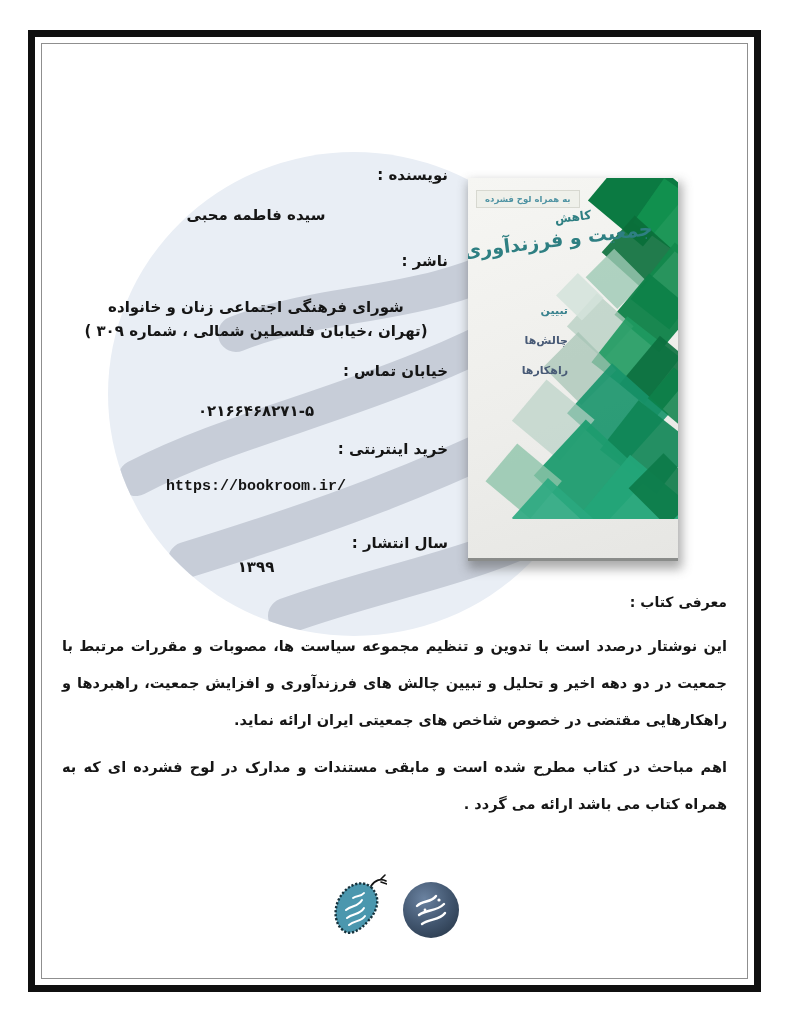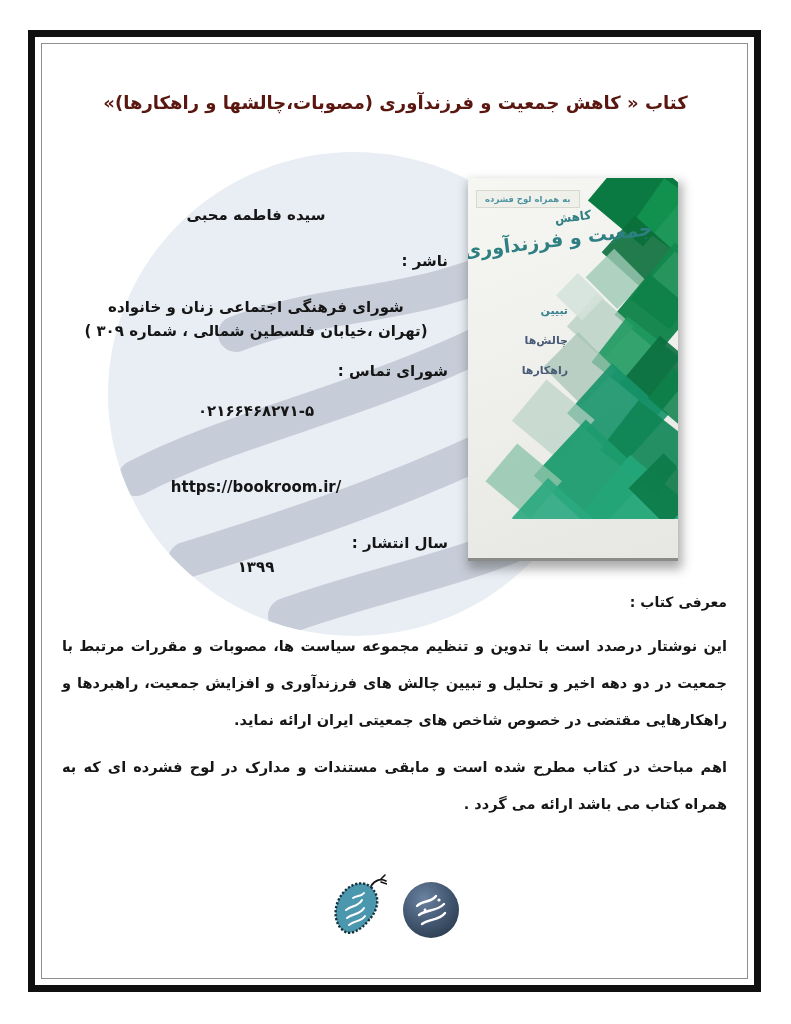--- a/index.html
+++ b/index.html
@@ -24,21 +24,21 @@
   }
 
   
   .info{position:absolute;left:64px;top:160px;width:384px;height:430px;z-index:2;direction:rtl;}
   .info .row{position:absolute;right:0;left:0;font-weight:700;font-size:15px;color:#151515;}
   .info .lbl{text-align:right;}
   .info .val{text-align:center;}
   .r1{top:6px;}  .r2{top:46px;}  .r3{top:92px;}  .r4{top:138px;} .r5{top:162px;}
   .r6{top:202px;}.r7{top:242px;} .r8{top:280px;} .r9{top:318px;} .r10{top:374px;}
   .r11{top:398px;}
-  .url-val{font-weight:400;font-size:14.5px;color:#2b2b2b;}
+  .url-val{font-weight:400;font-size:14.5px;color:#2b2b2b;font-family:Liberation Mono, monospace;}
 
   
   .cover{
     position:absolute;left:468px;top:178px;width:210px;height:380px;z-index:2;
     background:linear-gradient(160deg,#f6f6f3 0%,#eeeeeb 55%,#e6e6e3 100%);
     overflow:hidden;
     box-shadow:2px 6px 10px 2px rgba(70,70,70,.45);
     border-bottom:3px solid #8a8c8a;
   }
   .cover-mosaic{position:absolute;inset:0;}
@@ -100,29 +100,30 @@
       <rect x="428" y="448" width="14" height="12" rx="3"></rect>
       <rect x="448" y="450" width="14" height="12" rx="3"></rect>
       <ellipse cx="420" cy="300" rx="12" ry="9"></ellipse>
     </g>
   </svg>
 
   <div class="frame">
     <div class="frame-inner"></div>
   </div>
 
-  <div class="doc-title">کتاب « کاهش جمعیت و فرزندآوری (مصوبات،چالشها و راهکارها)»</div>
 
   <div class="info">
+    <div class="row lbl r1">نویسنده :</div>
     <div class="row val r2">سیده فاطمه محبی</div>
     <div class="row lbl r3">ناشر :</div>
     <div class="row val r4">شورای فرهنگی اجتماعی زنان و خانواده</div>
     <div class="row val r5">(تهران ،خیابان فلسطین شمالی ، شماره ۳۰۹ )</div>
-    <div class="row lbl r6">شورای تماس :</div>
+    <div class="row lbl r6">خیابان تماس :</div>
     <div class="row val r7" dir="ltr">۰۲۱۶۶۴۶۸۲۷۱-۵</div>
+    <div class="row lbl r8">خرید اینترنتی :</div>
     <div class="row val r9 url-val" dir="ltr">https://bookroom.ir/</div>
     <div class="row lbl r10">سال انتشار :</div>
     <div class="row val r11">۱۳۹۹</div>
   </div>
 
   <div class="cover">
     <svg class="cover-mosaic" viewBox="0 0 234 380" xmlns="http://www.w3.org/2000/svg">
       <g>
         <rect x="150" y="-20" width="80" height="80" fill="#0b7a42" transform="rotate(40 190 20)"></rect>
         <rect x="195" y="15" width="70" height="60" fill="#12914f" opacity=".95" transform="rotate(35 230 45)"></rect>

